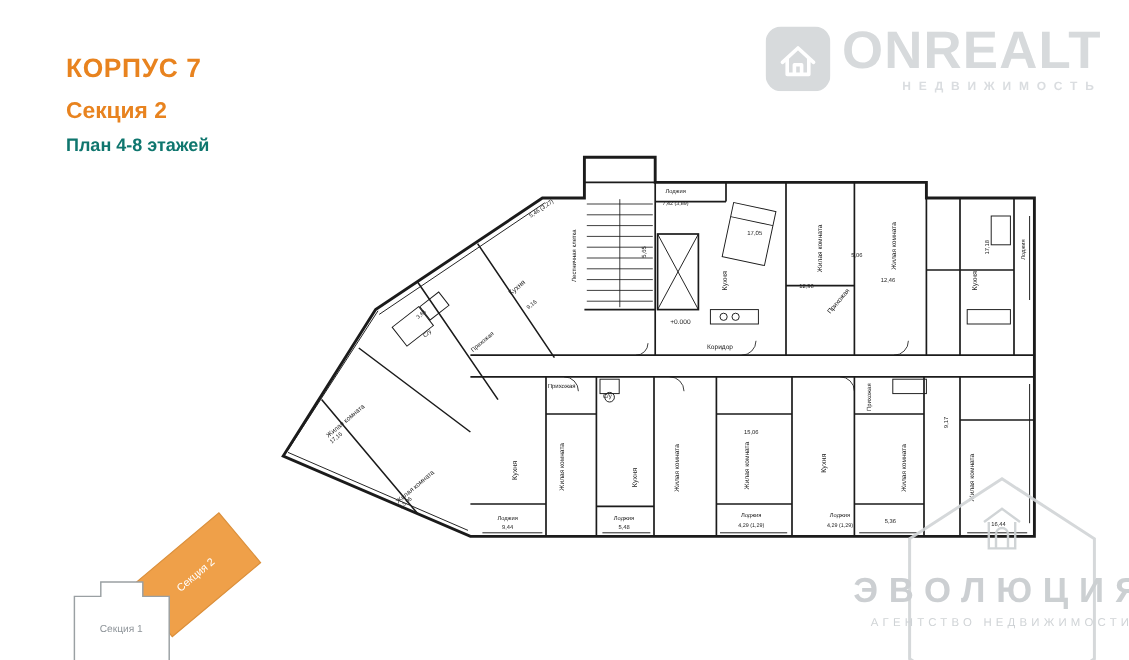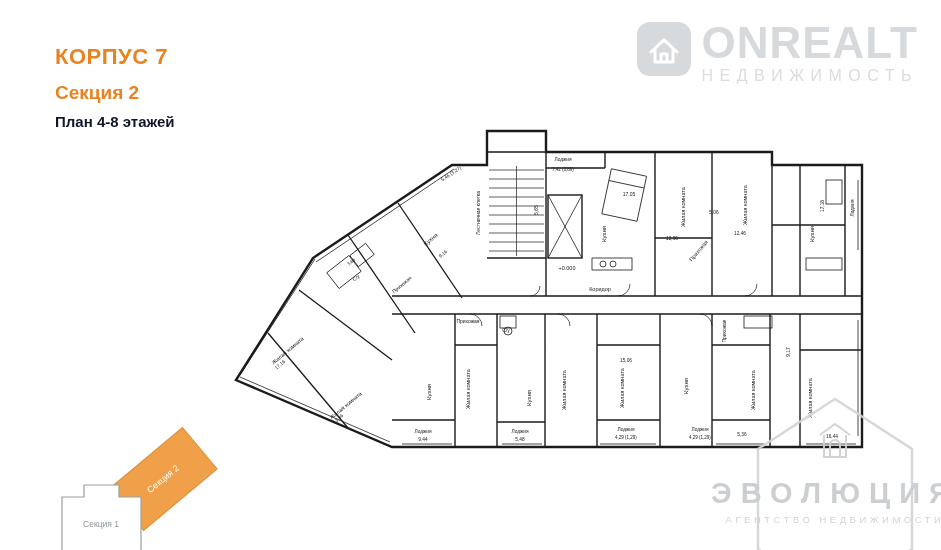--- a/index.html
+++ b/index.html
@@ -9,25 +9,25 @@
   }
   html,body{margin:0;padding:0;background:#fff;}
   .stage{
     position:relative;width:941px;height:550px;background:#ffffff;
     overflow:hidden;font-family:"Liberation Sans",sans-serif;
   }
   
   .hdr{position:absolute;left:55px;top:44px;z-index:5;}
   .hdr .korpus{font-size:22px;font-weight:bold;color:var(--accent);letter-spacing:.5px;}
   .hdr .section{font-size:19px;font-weight:bold;color:var(--accent);margin-top:12px;}
-  .hdr .floors{font-size:15px;font-weight:bold;color:#0f172a;margin-top:9px;}
+  .hdr .floors{font-size:15px;font-weight:bold;color:#0f766e;margin-top:9px;}
   
   .onrealt{position:absolute;top:22px;right:23px;z-index:4;display:flex;align-items:flex-start;gap:10px;pointer-events:none;}
   .onrealt .txt .name{font-size:44px;font-weight:bold;line-height:.95;letter-spacing:1px;color:var(--wm);}
-  .onrealt .txt .sub{font-size:16px;font-weight:normal;letter-spacing:6.5px;color:#dadde0;text-align:right;margin-top:3px;}
+  .onrealt .txt .sub{font-size:10px;font-weight:bold;letter-spacing:6.5px;color:#dadde0;text-align:right;margin-top:3px;}
   
   .evolution{position:absolute;left:675px;top:393px;width:320px;height:212px;z-index:3;pointer-events:none;opacity:.92;}
   .evolution svg{position:absolute;left:65px;top:0;}
   .evo-name{position:absolute;top:84px;width:100%;text-align:center;font-size:29px;font-weight:bold;letter-spacing:9px;color:#c8cccf;}
   .evo-sub{position:absolute;top:121px;width:100%;text-align:center;font-size:9.5px;letter-spacing:3.5px;color:#ccd0d3;}
   
   svg.plan{position:absolute;left:0;top:0;z-index:1;}
   .w{fill:none;stroke:var(--line);}
 </style>
 </head>

